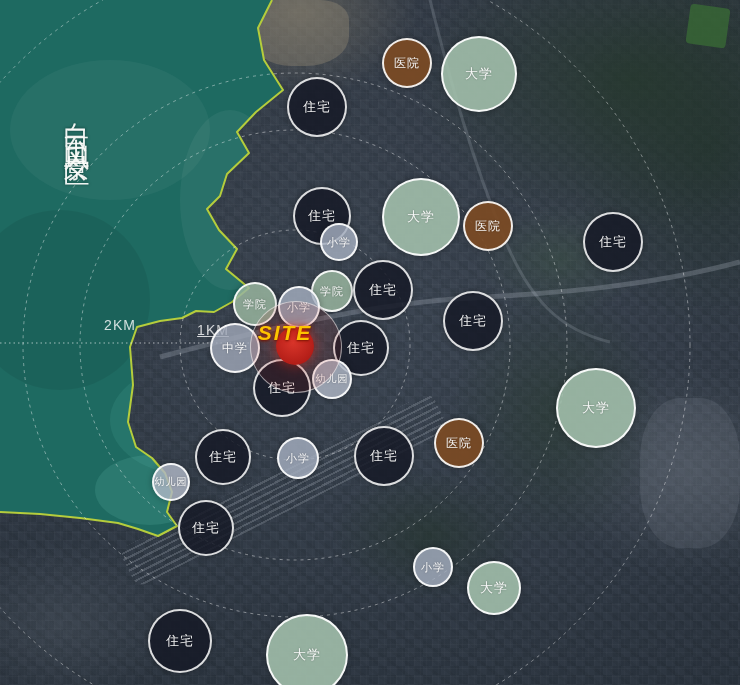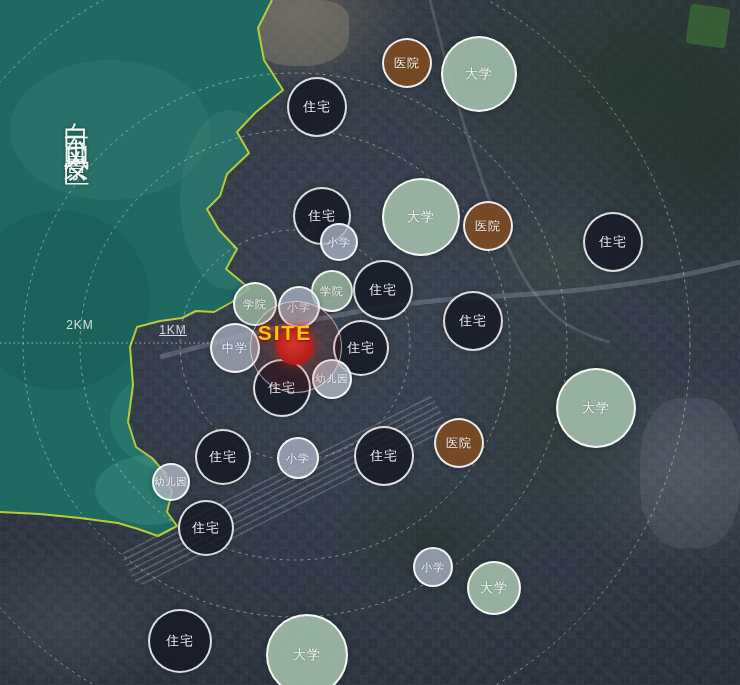--- a/index.html
+++ b/index.html
@@ -62,31 +62,32 @@
   }
   #site-dot{
     position:absolute;left:276px;top:327px;width:38px;height:38px;border-radius:50%;
     background:radial-gradient(circle at 45% 40%, #d9352a, #a31410);
     box-shadow:0 0 14px rgba(210,40,25,0.65);
   }
   #site-label{
     position:absolute;left:285px;top:333px;transform:translate(-50%,-50%);
     font-size:21px;font-weight:bold;letter-spacing:2px;color:#fdc500;
     text-shadow:0 0 4px rgba(190,40,0,0.9), 0 1px 2px rgba(80,10,0,0.8);
+    font-style:italic;
   }
   
   #scenic-label{
     position:absolute;left:60px;top:102px;z-index:2;
     writing-mode:vertical-rl;text-orientation:upright;
     font-size:26px;letter-spacing:8px;color:rgba(250,252,250,0.95);
     text-shadow:0 0 3px rgba(0,40,35,0.6);
   }
   .km-label{
-    position:absolute;z-index:2;font-size:12px;letter-spacing:1px;
-    color:rgba(255,255,255,0.80);transform:translate(-50%,-50%);
+    position:absolute;z-index:2;font-size:14px;letter-spacing:1px;
+    color:rgba(255,255,255,0.80);transform:translate(-50%,-50%);margin-left:40px;
   }
   #km2{left:80px;top:325px;}
   #km1{left:173px;top:330px;text-decoration:underline;}
 </style>
 </head>
 <body>
 
 <div id="stage">
 
   <div id="map-base"></div>

